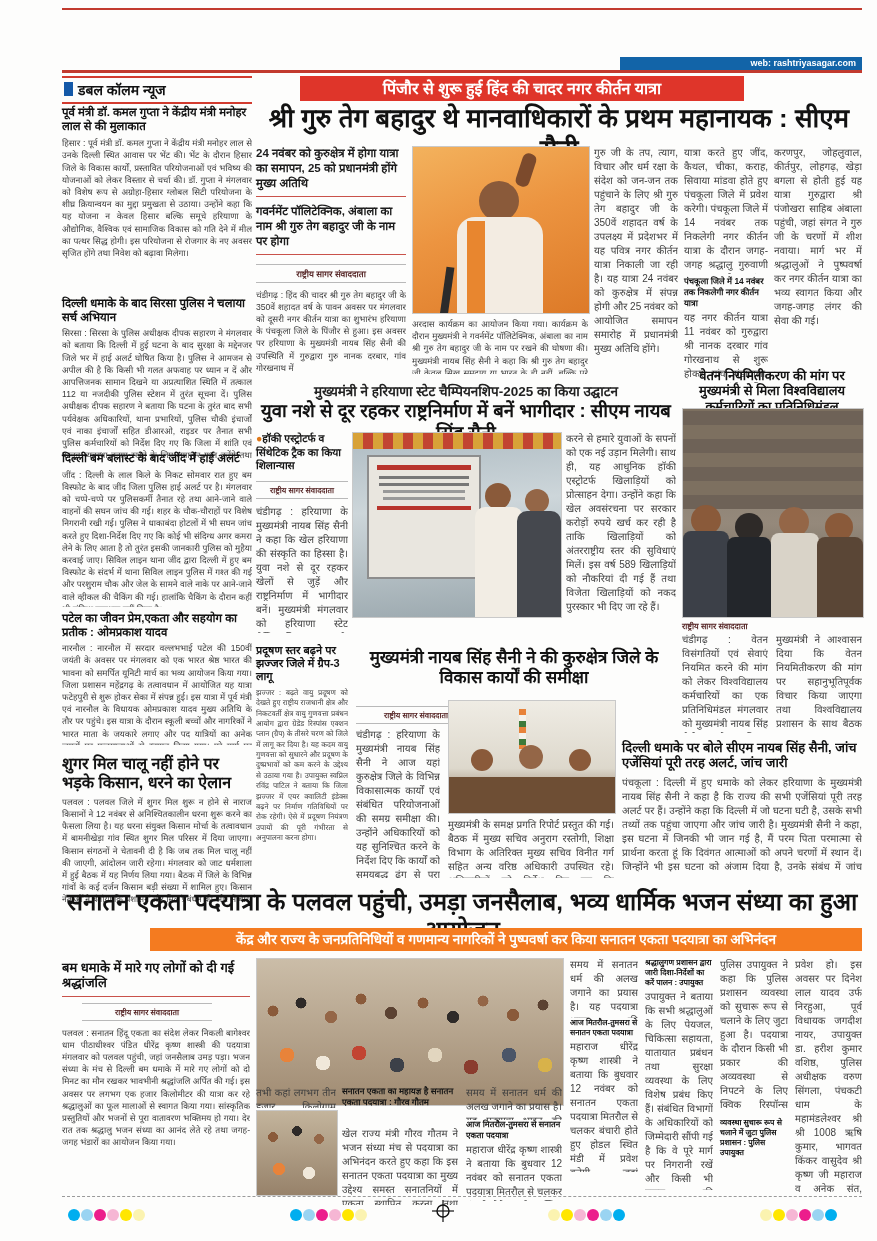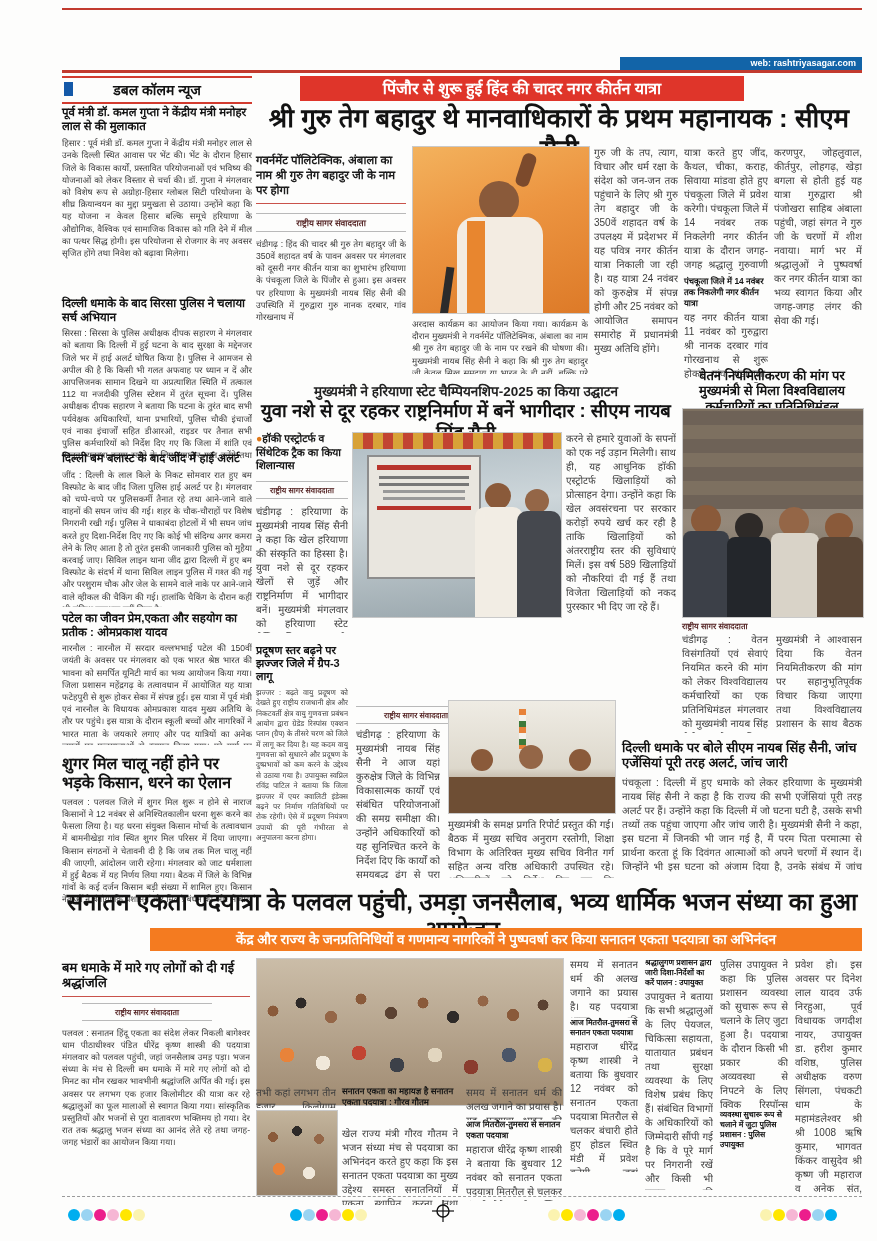--- a/index.html
+++ b/index.html
@@ -22,21 +22,21 @@
 <body>
 
 <div id="page">
 
   <div class="abs rule-red" style="left:62px;top:8px;width:800px;height:2px;"></div>
   <div class="abs" style="left:620px;top:57px;width:242px;height:13px;background:#1264a8;color:#fff;font-size:9px;font-weight:bold;text-align:right;padding-right:6px;box-sizing:border-box;line-height:13px;">web: rashtriyasagar.com</div>
   <div class="abs rule-red" style="left:62px;top:70px;width:800px;height:2.5px;"></div>
 
   <div class="abs" style="left:62px;top:76px;width:190px;height:24px;border-top:2.5px solid #d23b2f;border-bottom:2.5px solid #d23b2f;">
     <span class="abs" style="left:2px;top:4px;width:9px;height:14px;background:#1459a8;"></span>
-    <span class="abs" style="left:0;top:2px;width:190px;text-align:center;font-size:14px;font-weight:bold;color:#111;">डबल कॉलम न्यूज</span>
+    <span class="abs" style="left:16px;top:2px;width:190px;text-align:left;font-size:14px;font-weight:bold;color:#111;">डबल कॉलम न्यूज</span>
   </div>
 
   <div class="abs" style="left:62px;top:106px;width:190px;">
     <div class="headline" style="font-size:11.5px;">पूर्व मंत्री डॉ. कमल गुप्ता ने केंद्रीय मंत्री मनोहर लाल से की मुलाकात</div>
     <div class="body-txt" style="height:155px;margin-top:4px;">हिसार : पूर्व मंत्री डॉ. कमल गुप्ता ने केंद्रीय मंत्री मनोहर लाल से उनके दिल्ली स्थित आवास पर भेंट की। भेंट के दौरान हिसार जिले के विकास कार्यों, प्रस्तावित परियोजनाओं एवं भविष्य की योजनाओं को लेकर विस्तार से चर्चा की। डॉ. गुप्ता ने मंगलवार को विशेष रूप से अग्रोहा-हिसार ग्लोबल सिटी परियोजना के शीघ्र क्रियान्वयन का मुद्दा प्रमुखता से उठाया। उन्होंने कहा कि यह योजना न केवल हिसार बल्कि समूचे हरियाणा के औद्योगिक, वैश्विक एवं सामाजिक विकास को गति देने में मील का पत्थर सिद्ध होगी। इस परियोजना से रोजगार के नए अवसर सृजित होंगे तथा निवेश को बढ़ावा मिलेगा।</div>
   </div>
   <div class="abs" style="left:62px;top:297px;width:190px;">
     <div class="headline" style="font-size:11.5px;">दिल्ली धमाके के बाद सिरसा पुलिस ने चलाया सर्च अभियान</div>
     <div class="body-txt" style="height:133px;margin-top:3px;">सिरसा : सिरसा के पुलिस अधीक्षक दीपक सहारण ने मंगलवार को बताया कि दिल्ली में हुई घटना के बाद सुरक्षा के मद्देनजर जिले भर में हाई अलर्ट घोषित किया है। पुलिस ने आमजन से अपील की है कि किसी भी गलत अफवाह पर ध्यान न दें और आपत्तिजनक सामान दिखने या अप्रत्याशित स्थिति में तत्काल 112 या नजदीकी पुलिस स्टेशन में तुरंत सूचना दें। पुलिस अधीक्षक दीपक सहारण ने बताया कि घटना के तुरंत बाद सभी पर्यवेक्षक अधिकारियों, थाना प्रभारियों, पुलिस चौकी इंचार्जों एवं नाका इंचार्जों सहित डीआरओ, राइडर पर तैनात सभी पुलिस कर्मचारियों को निर्देश दिए गए कि जिला में शांति एवं कानून व्यवस्था बनाए रखने के लिए लगातार गश्त करेंगे तथा किसी भी प्रकार की संदिग्ध गतिविधियां नजर आती हैं तो तुरंत उच्च अधिकारियों के संज्ञान में लाएं। उन्होंने बताया कि सिरसा पुलिस द्वारा बाहरी एरिया में नाका बंदी कर प्रत्येक वाहन व संदिग्ध व्यक्तियों की बारीकी से चैकिंग करने उपरांत ही आगे जाने की अनुमति दी जा रही थी।</div>
   </div>
@@ -50,20 +50,21 @@
   </div>
   <div class="abs" style="left:62px;top:755px;width:190px;">
     <div class="headline" style="font-size:16px;">शुगर मिल चालू नहीं होने पर भड़के किसान, धरने का ऐलान</div>
     <div class="body-txt" style="height:108px;margin-top:3px;">पलवल : पलवल जिले में शुगर मिल शुरू न होने से नाराज किसानों ने 12 नवंबर से अनिश्चितकालीन धरना शुरू करने का फैसला लिया है। यह धरना संयुक्त किसान मोर्चा के तत्वावधान में बामनीखेड़ा गांव स्थित शुगर मिल परिसर में दिया जाएगा। किसान संगठनों ने चेतावनी दी है कि जब तक मिल चालू नहीं की जाएगी, आंदोलन जारी रहेगा। मंगलवार को जाट धर्मशाला में हुई बैठक में यह निर्णय लिया गया। बैठक में जिले के विभिन्न गांवों के कई दर्जन किसान बड़ी संख्या में शामिल हुए। किसान नेताओं ने बताया कि प्रशासन और मिल प्रबंधन की ओर से बार-बार आश्वासन दिए जाने के बावजूद अब तक मिल का संचालन शुरू नहीं किया गया है, जिससे किसानों में गहरा रोष व्याप्त है। संयुक्त किसान मोर्चा के नेता मास्टर महेंद्र सिंह चौहान और धर्मचंद चुघेरा ने बताया कि किसान प्रतिनिधि दो बार शुगर मिल के प्रबंध निदेशक से मिल चुके हैं।</div>
   </div>
 
   <div class="abs kicker-band" style="left:300px;top:76px;width:444px;height:25px;font-size:16px;line-height:25px;">पिंजौर से शुरू हुई हिंद की चादर नगर कीर्तन यात्रा</div>
   <div class="abs headline" style="left:256px;top:103px;width:606px;font-size:26px;text-align:center;">श्री गुरु तेग बहादुर थे मानवाधिकारों के प्रथम महानायक : सीएम सैनी</div>
 
   <div class="abs" style="left:256px;top:146px;width:150px;">
+    <div class="sub-red" style="font-size:11.5px;font-weight:bold;color:#1c1c1c;line-height:1.3;">24 नवंबर को कुरुक्षेत्र में होगा यात्रा का समापन, 25 को प्रधानमंत्री होंगे मुख्य अतिथि</div>
     <div class="sub-red" style="font-size:11.5px;font-weight:bold;color:#1c1c1c;line-height:1.3;margin-top:7px;">गवर्नमेंट पॉलिटेक्निक, अंबाला का नाम श्री गुरु तेग बहादुर जी के नाम पर होगा</div>
     <div class="byline" style="margin-top:9px;">राष्ट्रीय सागर संवाददाता</div>
     <div class="body-txt" style="height:110px;margin-top:6px;">चंडीगढ़ : हिंद की चादर श्री गुरु तेग बहादुर जी के 350वें शहादत वर्ष के पावन अवसर पर मंगलवार को दूसरी नगर कीर्तन यात्रा का शुभारंभ हरियाणा के पंचकूला जिले के पिंजौर से हुआ। इस अवसर पर हरियाणा के मुख्यमंत्री नायब सिंह सैनी की उपस्थिति में गुरुद्वारा गुरु नानक दरबार, गांव गोरखनाथ में</div>
   </div>
 
   <div class="abs photo" style="left:412px;top:146px;width:176px;height:166px;background:linear-gradient(160deg,#f3b25d 0%,#ec9440 45%,#dd7a28 100%);">
     <div class="abs" style="left:66px;top:34px;width:40px;height:40px;border-radius:50%;background:#8a5a3a;"></div>
     <div class="abs" style="left:44px;top:70px;width:86px;height:100px;border-radius:18px 18px 0 0;background:#f3ece2;"></div>
     <div class="abs" style="left:106px;top:6px;width:14px;height:34px;border-radius:6px;background:#7c4a2c;transform:rotate(18deg);"></div>
     <div class="abs" style="left:30px;top:120px;width:8px;height:50px;background:#2b2b2b;transform:rotate(8deg);"></div>
@@ -120,20 +121,21 @@
   </div>
   <div class="abs" style="left:682px;top:620px;width:180px;font-size:8px;font-weight:bold;color:#5a2b2b;">राष्ट्रीय सागर संवाददाता</div>
   <div class="abs body-sm" style="left:682px;top:633px;width:86px;height:100px;">चंडीगढ़ : वेतन विसंगतियों एवं सेवाएं नियमित करने की मांग को लेकर विश्वविद्यालय कर्मचारियों का एक प्रतिनिधिमंडल मंगलवार को मुख्यमंत्री नायब सिंह सैनी से मिला। कर्मचारियों की मांगों को मुख्यमंत्री ने गंभीरता से सुना।</div>
   <div class="abs body-sm" style="left:776px;top:633px;width:86px;height:100px;">मुख्यमंत्री ने आश्वासन दिया कि वेतन नियमितीकरण की मांग पर सहानुभूतिपूर्वक विचार किया जाएगा तथा विश्वविद्यालय प्रशासन के साथ बैठक कर समाधान का रास्ता निकाला जाएगा। प्रतिनिधिमंडल ने मुख्यमंत्री का आभार प्रकट किया।</div>
 
   <div class="abs" style="left:256px;top:644px;width:92px;">
     <div class="headline" style="font-size:11px;">प्रदूषण स्तर बढ़ने पर झज्जर जिले में ग्रैप-3 लागू</div>
     <div class="body-sm" style="height:190px;margin-top:5px;font-size:7.4px;">झज्जर : बढ़ते वायु प्रदूषण को देखते हुए राष्ट्रीय राजधानी क्षेत्र और निकटवर्ती क्षेत्र वायु गुणवत्ता प्रबंधन आयोग द्वारा ग्रेडेड रिस्पांस एक्शन प्लान (ग्रैप) के तीसरे चरण को जिले में लागू कर दिया है। यह कदम वायु गुणवत्ता को सुधारने और प्रदूषण के दुष्प्रभावों को कम करने के उद्देश्य से उठाया गया है। उपायुक्त स्वप्निल रविंद्र पाटिल ने बताया कि जिला झज्जर में एयर क्वालिटी इंडेक्स बढ़ने पर निर्माण गतिविधियों पर रोक रहेगी। ऐसे में प्रदूषण नियंत्रण उपायों की पूरी गंभीरता से अनुपालना करना होगा।</div>
   </div>
 
+  <div class="abs headline" style="left:356px;top:648px;width:316px;font-size:17px;text-align:center;">मुख्यमंत्री नायब सिंह सैनी ने की कुरुक्षेत्र जिले के विकास कार्यों की समीक्षा</div>
   <div class="abs byline" style="left:356px;top:706px;width:120px;font-size:7.8px;">राष्ट्रीय सागर संवाददाता</div>
   <div class="abs body-sm" style="left:356px;top:728px;width:84px;height:150px;">चंडीगढ़ : हरियाणा के मुख्यमंत्री नायब सिंह सैनी ने आज यहां कुरुक्षेत्र जिले के विभिन्न विकासात्मक कार्यों एवं संबंधित परियोजनाओं की समग्र समीक्षा की। उन्होंने अधिकारियों को यह सुनिश्चित करने के निर्देश दिए कि कार्यों को समयबद्ध ढंग से पूरा किया जाए।</div>
   <div class="abs photo" style="left:448px;top:700px;width:166px;height:112px;background:linear-gradient(180deg,#efece4 0%,#ddd8cc 60%,#7a5c42 100%);">
     <div class="abs" style="left:70px;top:8px;width:7px;height:40px;background:repeating-linear-gradient(180deg,#e8833a 0 6px,#f5f2ec 6px 12px,#3d7a3a 12px 18px);"></div>
     <div class="abs" style="left:0;top:76px;width:166px;height:36px;background:#6e4e34;"></div>
     <div class="abs" style="left:22px;top:48px;width:22px;height:22px;border-radius:50%;background:#8a5a3a;"></div>
     <div class="abs" style="left:70px;top:44px;width:24px;height:24px;border-radius:50%;background:#946647;"></div>
     <div class="abs" style="left:120px;top:48px;width:22px;height:22px;border-radius:50%;background:#8a5a3a;"></div>
   </div>
   <div class="abs body-sm" style="left:448px;top:818px;width:166px;height:60px;">मुख्यमंत्री के समक्ष प्रगति रिपोर्ट प्रस्तुत की गई। बैठक में मुख्य सचिव अनुराग रस्तोगी, शिक्षा विभाग के अतिरिक्त मुख्य सचिव विनीत गर्ग सहित अन्य वरिष्ठ अधिकारी उपस्थित रहे। अधिकारियों को निर्देश दिए गए कि परियोजनाओं के क्रियान्वयन में किसी प्रकार की देरी न हो तथा गुणवत्ता से समझौता न किया जाए।</div>
@@ -198,21 +200,21 @@
     <div class="body-sm" style="height:60px;">समय में सनातन धर्म की अलख जगाने का प्रयास है। यह पदयात्रा भारत की सांस्कृतिक एकता और चेतना का जीवंत प्रतीक बन गई है।</div>
     <div style="font-size:7.8px;font-weight:bold;color:#151515;line-height:1.3;">आज मितरौल-तुमसरा से सनातन एकता पदयात्रा</div>
     <div class="body-sm" style="height:132px;margin-top:2px;">महाराज धीरेंद्र कृष्ण शास्त्री ने बताया कि बुधवार 12 नवंबर को सनातन एकता पदयात्रा मितरौल से चलकर बंचारी होते हुए होडल स्थित मंडी में प्रवेश करेगी, जहां पदयात्रा का रात्रि ठहराव होगा। गुरुवार 13 नवंबर को यात्रा होडल से कोसी होते हुए उत्तर प्रदेश की सीमा में प्रवेश करेगी।</div>
   </div>
   <div class="abs" style="left:645px;top:958px;width:68px;">
     <div style="font-size:7.8px;font-weight:bold;color:#151515;line-height:1.3;">श्रद्धालुगण प्रशासन द्वारा जारी दिशा-निर्देशों का करें पालन : उपायुक्त</div>
     <div class="body-sm" style="height:200px;margin-top:2px;">उपायुक्त ने बताया कि सभी श्रद्धालुओं के लिए पेयजल, चिकित्सा सहायता, यातायात प्रबंधन तथा सुरक्षा व्यवस्था के लिए विशेष प्रबंध किए हैं। संबंधित विभागों के अधिकारियों को जिम्मेदारी सौंपी गई है कि वे पूरे मार्ग पर निगरानी रखें और किसी भी प्रकार की अव्यवस्था न होने दें। उन्होंने अपील की कि श्रद्धालुगण प्रशासन द्वारा जारी दिशा-निर्देशों का पालन करें ताकि पदयात्रा शांतिपूर्वक, व्यवस्थित और सुरक्षित रूप से संपन्न हो सके।</div>
   </div>
   <div class="abs" style="left:720px;top:958px;width:68px;">
     <div class="body-sm" style="height:150px;">पुलिस उपायुक्त ने कहा कि पुलिस प्रशासन व्यवस्था को सुचारू रूप से चलाने के लिए जुटा हुआ है। पदयात्रा के दौरान किसी भी प्रकार की अव्यवस्था से निपटने के लिए क्विक रिस्पॉन्स टीमें तैनात की गई हैं। डीएसपी मनोज वर्मा ने पलवल क्षेत्र की जनता से अपील करते हुए कहा कि बेवजह अपने वाहनों को लेकर घर से बाहर न निकलें ताकि न तो वे परेशान हों और न ही कोई अव्यवस्था हो।</div>
-    <div style="font-size:7.8px;font-weight:bold;color:#151515;line-height:1.3;margin-top:2px;">व्यवस्था सुचारू रूप से चलाने में जुटा पुलिस प्रशासन : पुलिस उपायुक्त</div>
+    <div style="font-size:7.8px;font-weight:bold;color:#151515;line-height:1.3;margin-top:10px;">व्यवस्था सुचारू रूप से चलाने में जुटा पुलिस प्रशासन : पुलिस उपायुक्त</div>
   </div>
   <div class="abs body-sm" style="left:795px;top:958px;width:67px;height:236px;">प्रवेश हो। इस अवसर पर दिनेश लाल यादव उर्फ निरहुआ, पूर्व विधायक जगदीश नायर, उपायुक्त डा. हरीश कुमार वशिष्ठ, पुलिस अधीक्षक वरुण सिंगला, पंचकटी धाम के महामंडलेश्वर श्री श्री 1008 ऋषि कुमार, भागवत किंकर वासुदेव श्री कृष्ण जी महाराज व अनेक संत, भाजपा जिलाध्यक्ष चिरंजीव बैंसला, ग्राम पंचायत पृथला के सरपंच रविंद्र कटारिया, समाजसेवी मनीराम, ब्राह्मण सभा के प्रधान अमन भारद्वाज सहित अनेक गणमान्य नागरिक उपस्थित रहे।</div>
 
   <div class="abs" style="left:62px;top:1196px;width:800px;border-top:1px dashed #9a9a9a;"></div>
   <div class="abs" style="left:68px;top:1205px;"><span class="dot" style="background: rgb(0, 174, 239);"></span><span class="dot" style="background: rgb(154, 212, 242);"></span><span class="dot" style="background: rgb(236, 30, 140);"></span><span class="dot" style="background: rgb(246, 182, 212);"></span><span class="dot" style="background: rgb(255, 230, 0);"></span><span class="dot" style="background: rgb(251, 243, 176);"></span></div>
   <div class="abs" style="left:290px;top:1205px;"><span class="dot" style="background: rgb(0, 174, 239);"></span><span class="dot" style="background: rgb(154, 212, 242);"></span><span class="dot" style="background: rgb(236, 30, 140);"></span><span class="dot" style="background: rgb(246, 182, 212);"></span><span class="dot" style="background: rgb(255, 230, 0);"></span><span class="dot" style="background: rgb(251, 243, 176);"></span></div>
   <div class="abs" style="left:432px;top:1200px;width:22px;height:22px;">
     <svg width="22" height="22" viewBox="0 0 22 22">
       <circle cx="11" cy="11" r="6" fill="none" stroke="#111" stroke-width="1.4"></circle>
       <line x1="11" y1="0" x2="11" y2="22" stroke="#111" stroke-width="1.2"></line>

